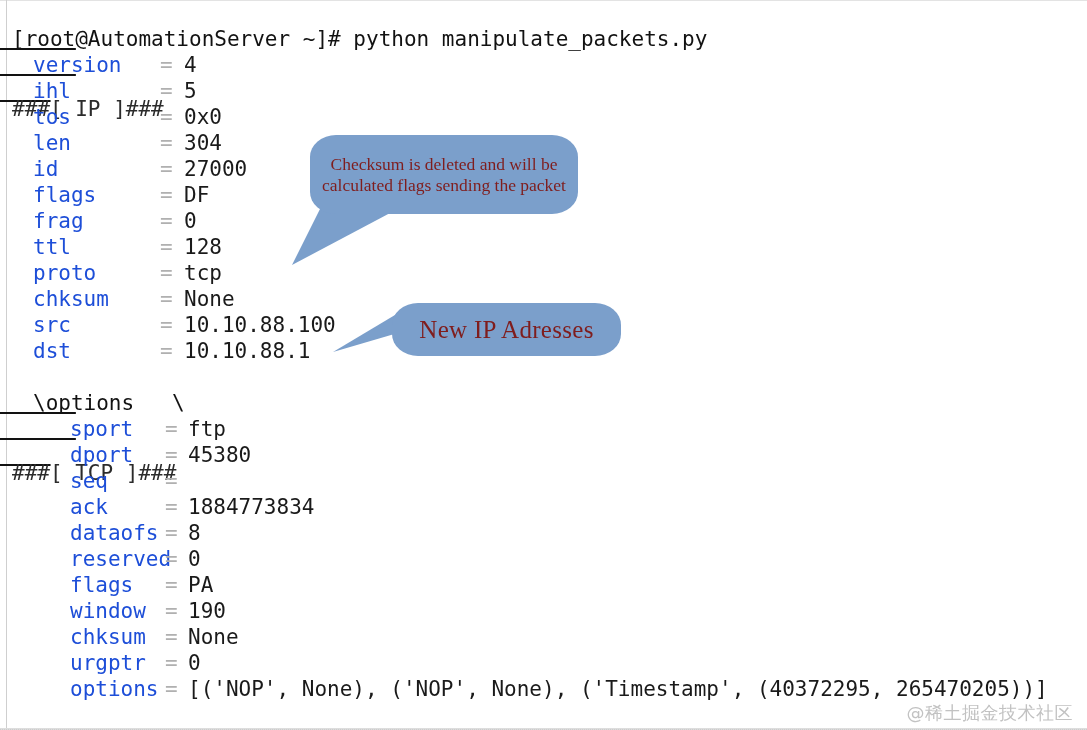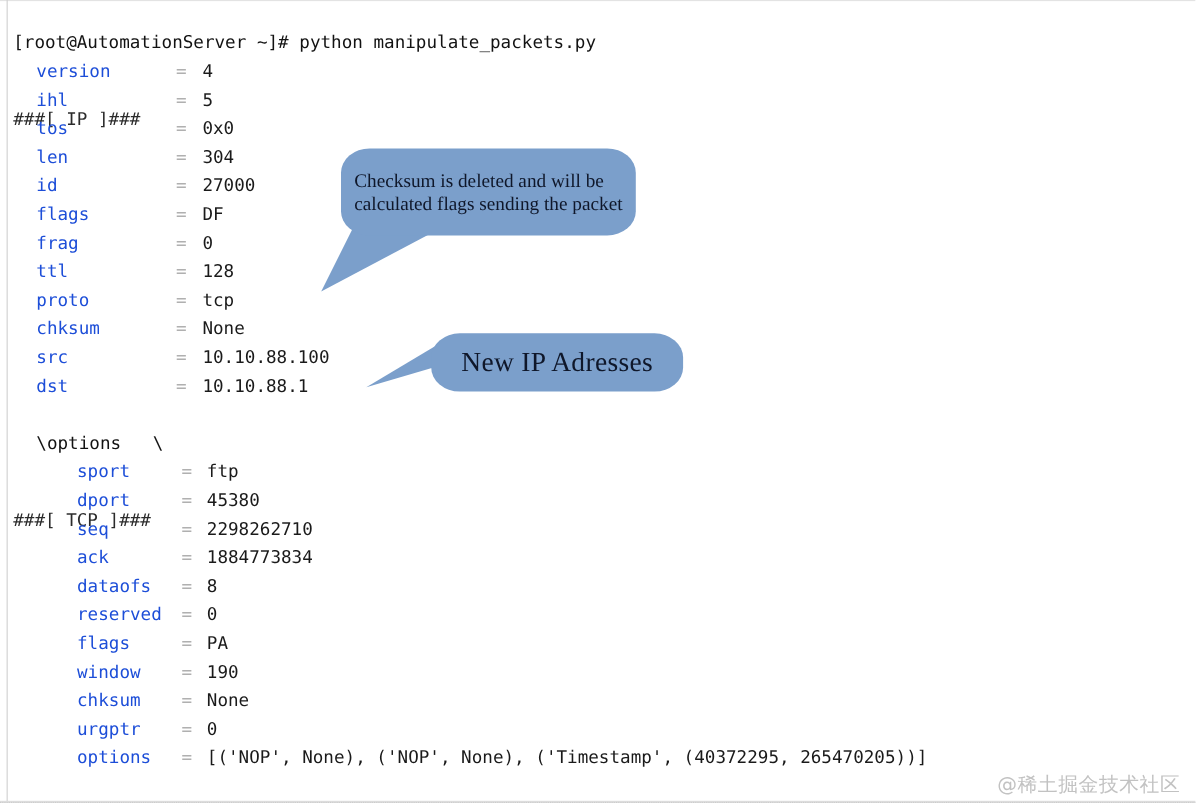--- a/index.html
+++ b/index.html
@@ -41,23 +41,24 @@
     position: absolute;
     left: 0;
     top: 0;
     width: 1087px;
   }
   .line {
     position: relative;
     height: 26px;
     line-height: 26px;
     white-space: pre;
-    font-size: 16px;
+    font-size: 21px;
     color: #121212;
     letter-spacing: 0px;
+    text-decoration: underline;
   }
   .line .txt {
     position: absolute;
     white-space: pre;
   }
   .sect {
     color: #2b2b2b;
     margin-top: 44px;
   }
   .key {
@@ -84,22 +85,23 @@
     position: absolute;
   }
   .bubble {
     position: absolute;
     background: #7b9fcb;
     border-radius: 26px / 22px;
     box-sizing: border-box;
     display: flex;
     align-items: center;
     justify-content: center;
+    text-align: center;
     font-family: "Liberation Serif", "DejaVu Serif", serif;
-    color: #0f172a;
+    color: #7f1d1d;
   }
   .tail {
     position: absolute;
     width: 0; height: 0;
     overflow: visible;
   }
   .tail svg { display: block; overflow: visible; }
 
   
   #callout-checksum .bubble {
@@ -174,21 +176,21 @@
       <span class="txt c-ipkey">\options   \</span>
     </div>
 
     <div class="line">
       <span class="txt c-col0 sect">###[ TCP ]###</span>
     </div>
 
     <div id="tcp-field-rows">
         <div class="line"><span class="txt key c-tckey">sport</span><span class="txt eq c-tceq">=</span><span class="txt val c-tcval">ftp</span></div>
         <div class="line"><span class="txt key c-tckey">dport</span><span class="txt eq c-tceq">=</span><span class="txt val c-tcval">45380</span></div>
-        <div class="line"><span class="txt key c-tckey">seq</span><span class="txt eq c-tceq">=</span><span class="txt val c-tcval">2298262710</span></div>
+        <div class="line"><span class="txt key c-tckey">seq</span><span class="txt eq c-tceq">=</span></div>
         <div class="line"><span class="txt key c-tckey">ack</span><span class="txt eq c-tceq">=</span><span class="txt val c-tcval">1884773834</span></div>
         <div class="line"><span class="txt key c-tckey">dataofs</span><span class="txt eq c-tceq">=</span><span class="txt val c-tcval">8</span></div>
         <div class="line"><span class="txt key c-tckey">reserved</span><span class="txt eq c-tceq">=</span><span class="txt val c-tcval">0</span></div>
         <div class="line"><span class="txt key c-tckey">flags</span><span class="txt eq c-tceq">=</span><span class="txt val c-tcval">PA</span></div>
         <div class="line"><span class="txt key c-tckey">window</span><span class="txt eq c-tceq">=</span><span class="txt val c-tcval">190</span></div>
         <div class="line"><span class="txt key c-tckey">chksum</span><span class="txt eq c-tceq">=</span><span class="txt val c-tcval">None</span></div>
         <div class="line"><span class="txt key c-tckey">urgptr</span><span class="txt eq c-tceq">=</span><span class="txt val c-tcval">0</span></div>
         <div class="line"><span class="txt key c-tckey">options</span><span class="txt eq c-tceq">=</span><span class="txt val c-tcval">[('NOP', None), ('NOP', None), ('Timestamp', (40372295, 265470205))]</span></div>
       </div>
 

